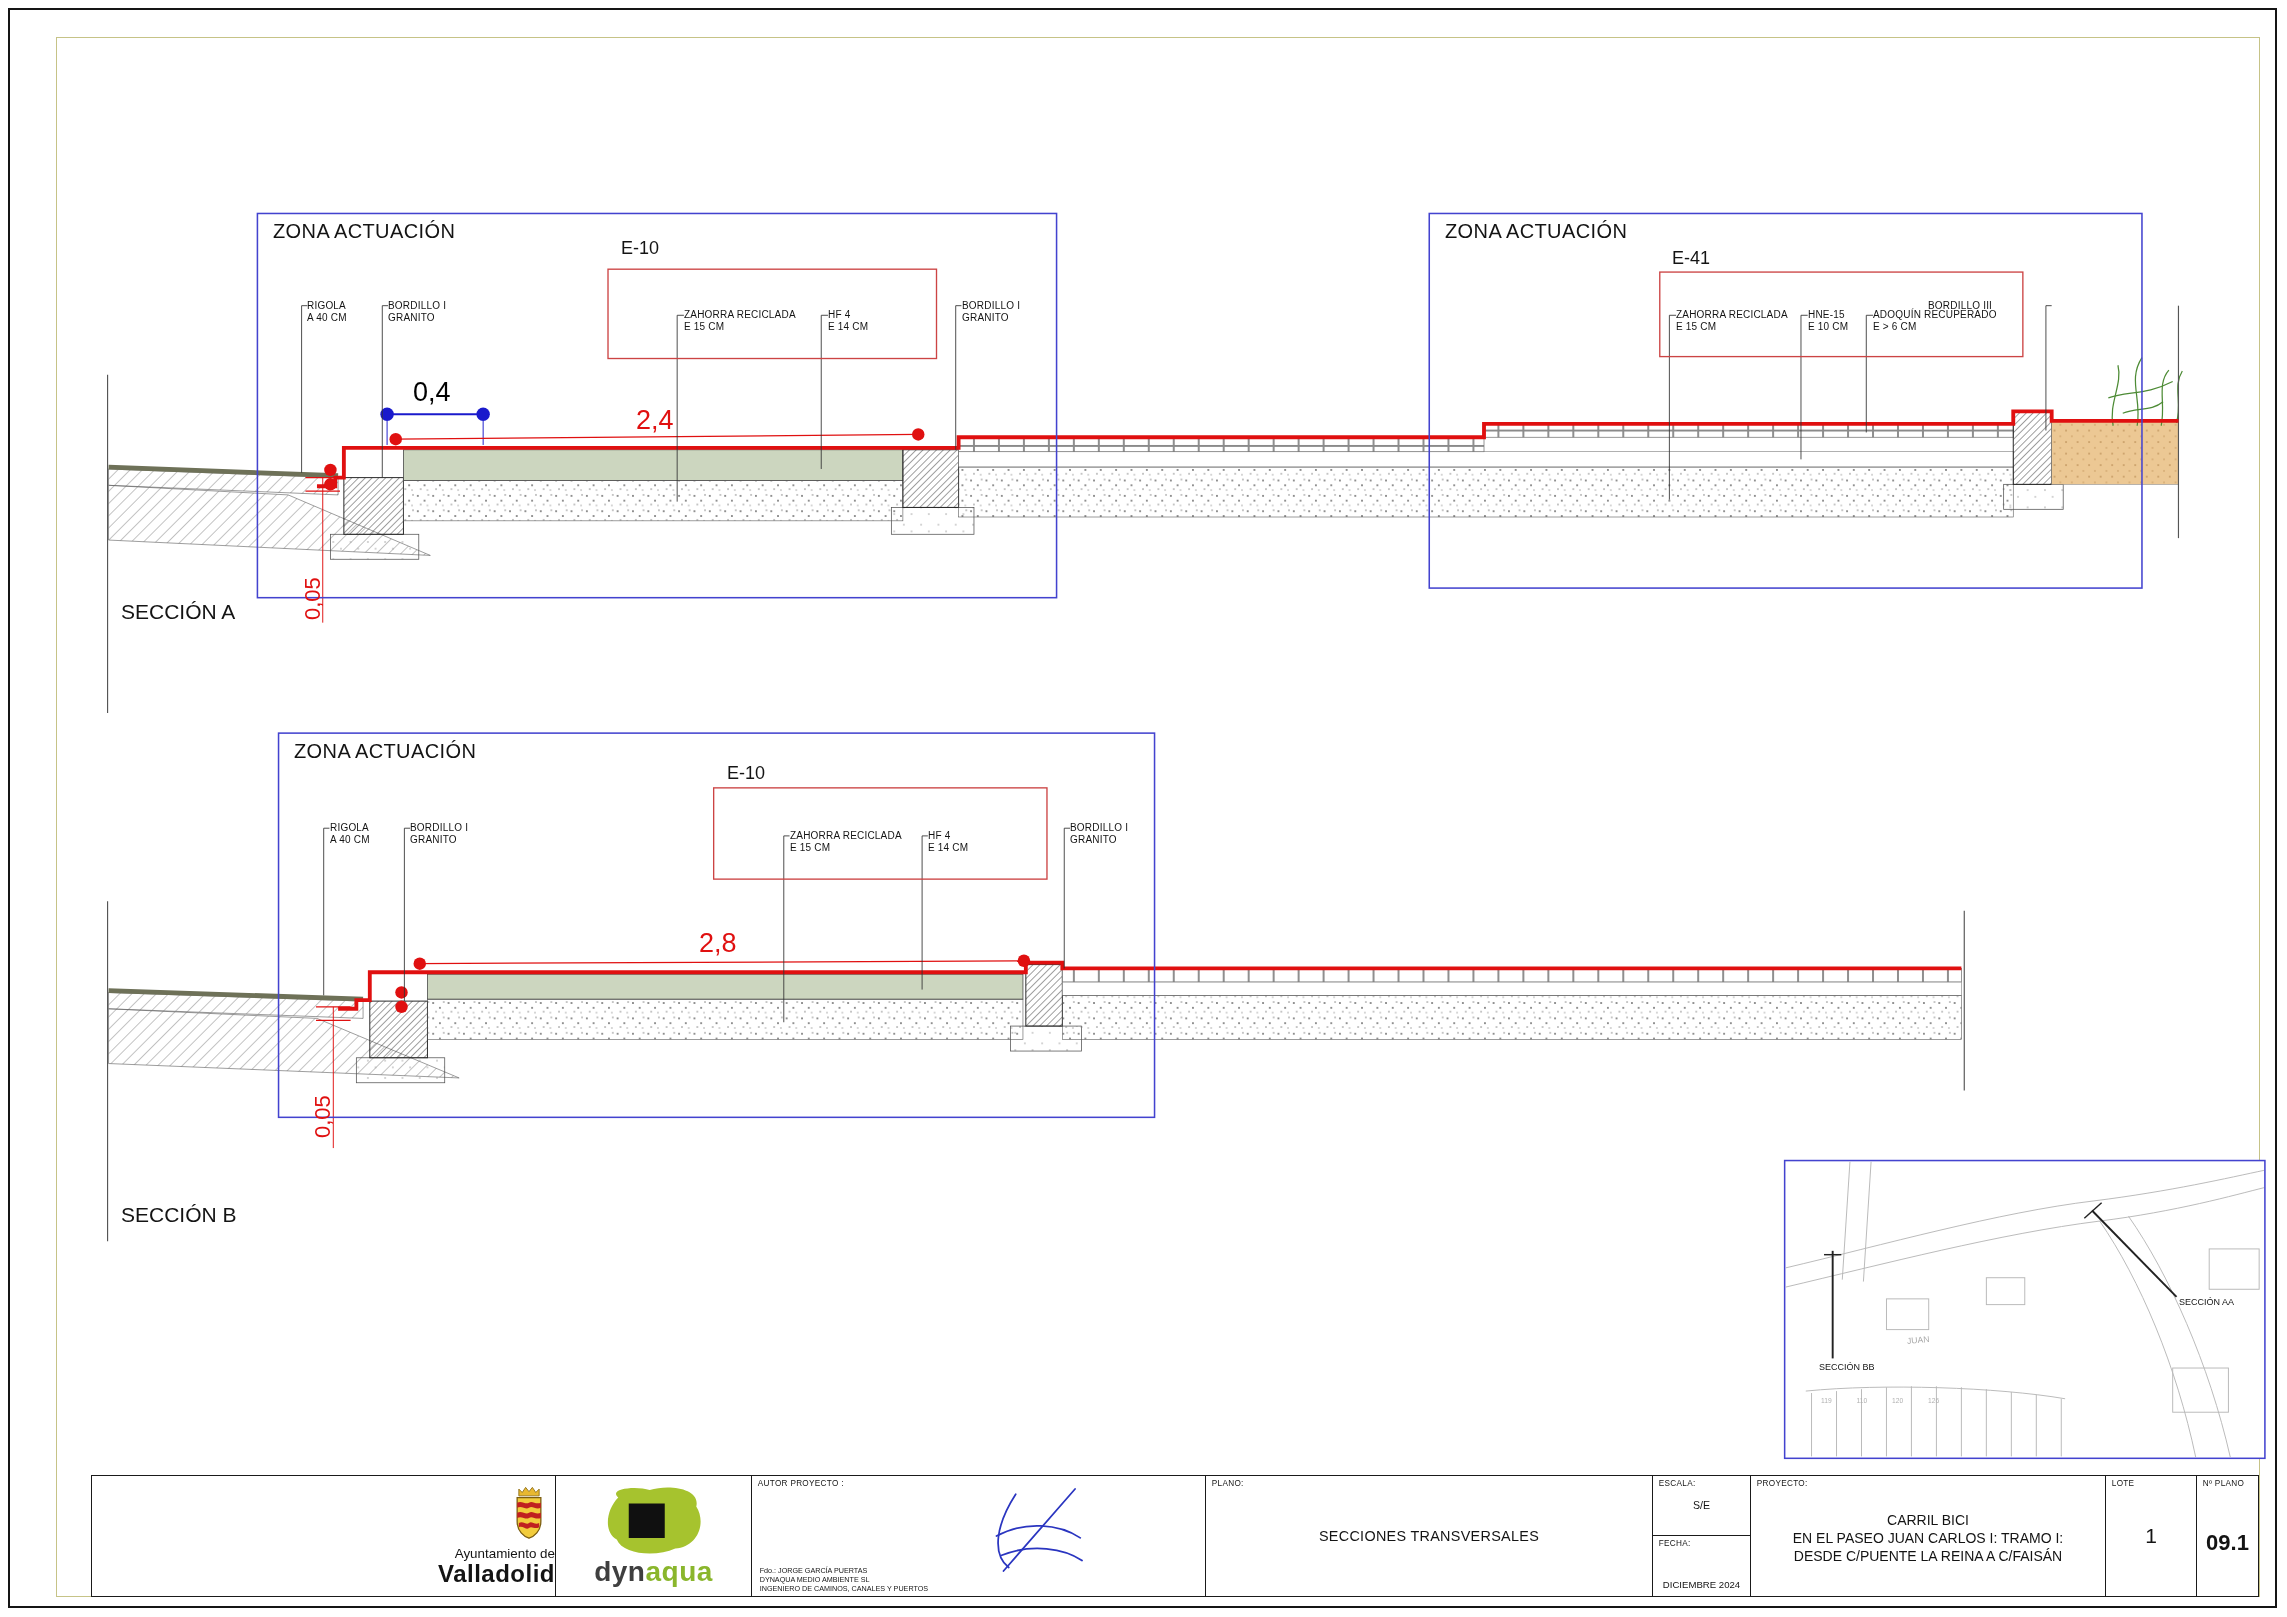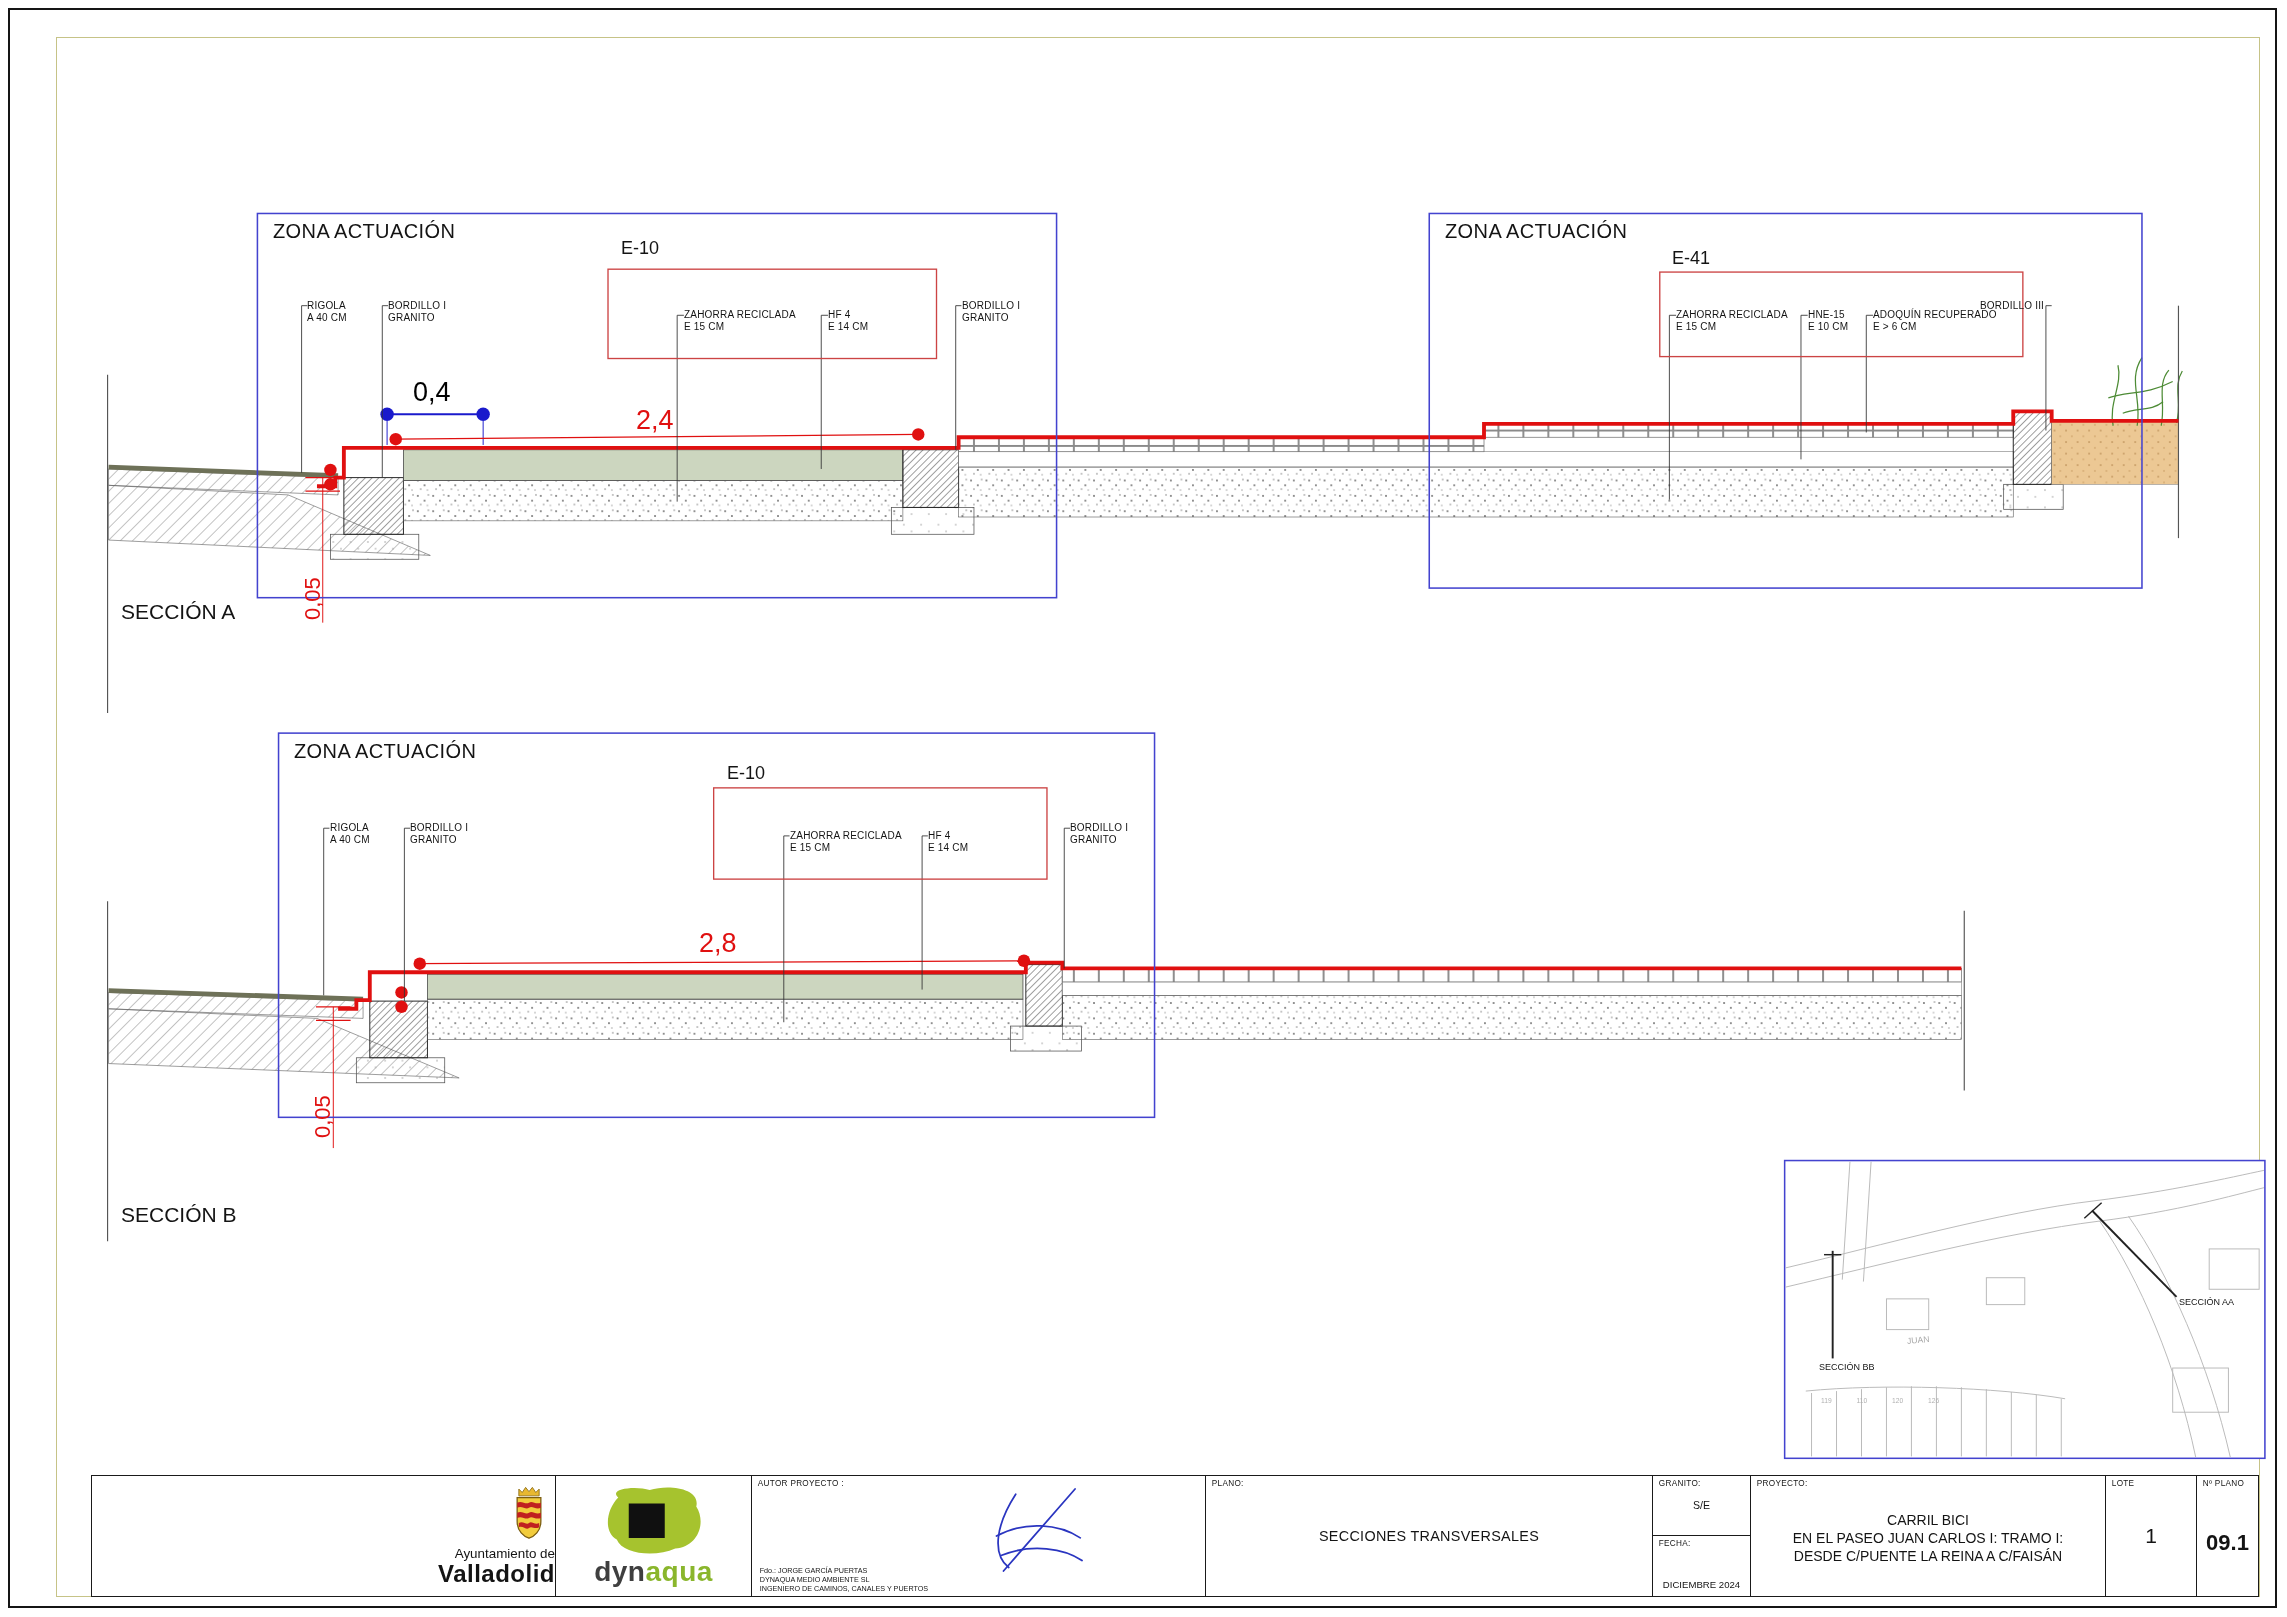--- a/index.html
+++ b/index.html
@@ -259,21 +259,21 @@
     <span>E 15 CM</span>
   </div>
   <div class="t callout" style="left:1808px;top:309px">
     <span>HNE-15</span>
     <span>E 10 CM</span>
   </div>
   <div class="t callout" style="left:1873px;top:309px">
     <span>ADOQUÍN RECUPERADO</span>
     <span>E &gt; 6 CM</span>
   </div>
-  <div class="t callout" style="left:1980px;top:300px">
+  <div class="t callout" style="left:1928px;top:300px">
     <span>BORDILLO III</span>
   </div>
 
   <div class="t sec-label" style="left:121px;top:600px">SECCIÓN A</div>
 
   <div class="t zone-title" style="left:294px;top:740px">ZONA ACTUACIÓN</div>
   <div class="t tag" style="left:727px;top:763px">E-10</div>
 
   <div class="t callout" style="left:330px;top:822px">
     <span>RIGOLA</span>
@@ -345,21 +345,21 @@
       </div>
     </div>
 
     <div class="tb-cell tb-plano">
       <div class="tb-label">PLANO:</div>
       <div class="plano-title">SECCIONES TRANSVERSALES</div>
     </div>
 
     <div class="tb-cell tb-escala">
       <div class="tb-sub first">
-        <div class="tb-label">GRANITO:</div>
+        <div class="tb-label">ESCALA:</div>
         <div class="escala-val">S/E</div>
       </div>
       <div class="tb-sub">
         <div class="tb-label">FECHA:</div>
         <div class="fecha-val">DICIEMBRE 2024</div>
       </div>
     </div>
 
     <div class="tb-cell tb-proy">
       <div class="tb-label">PROYECTO:</div>

